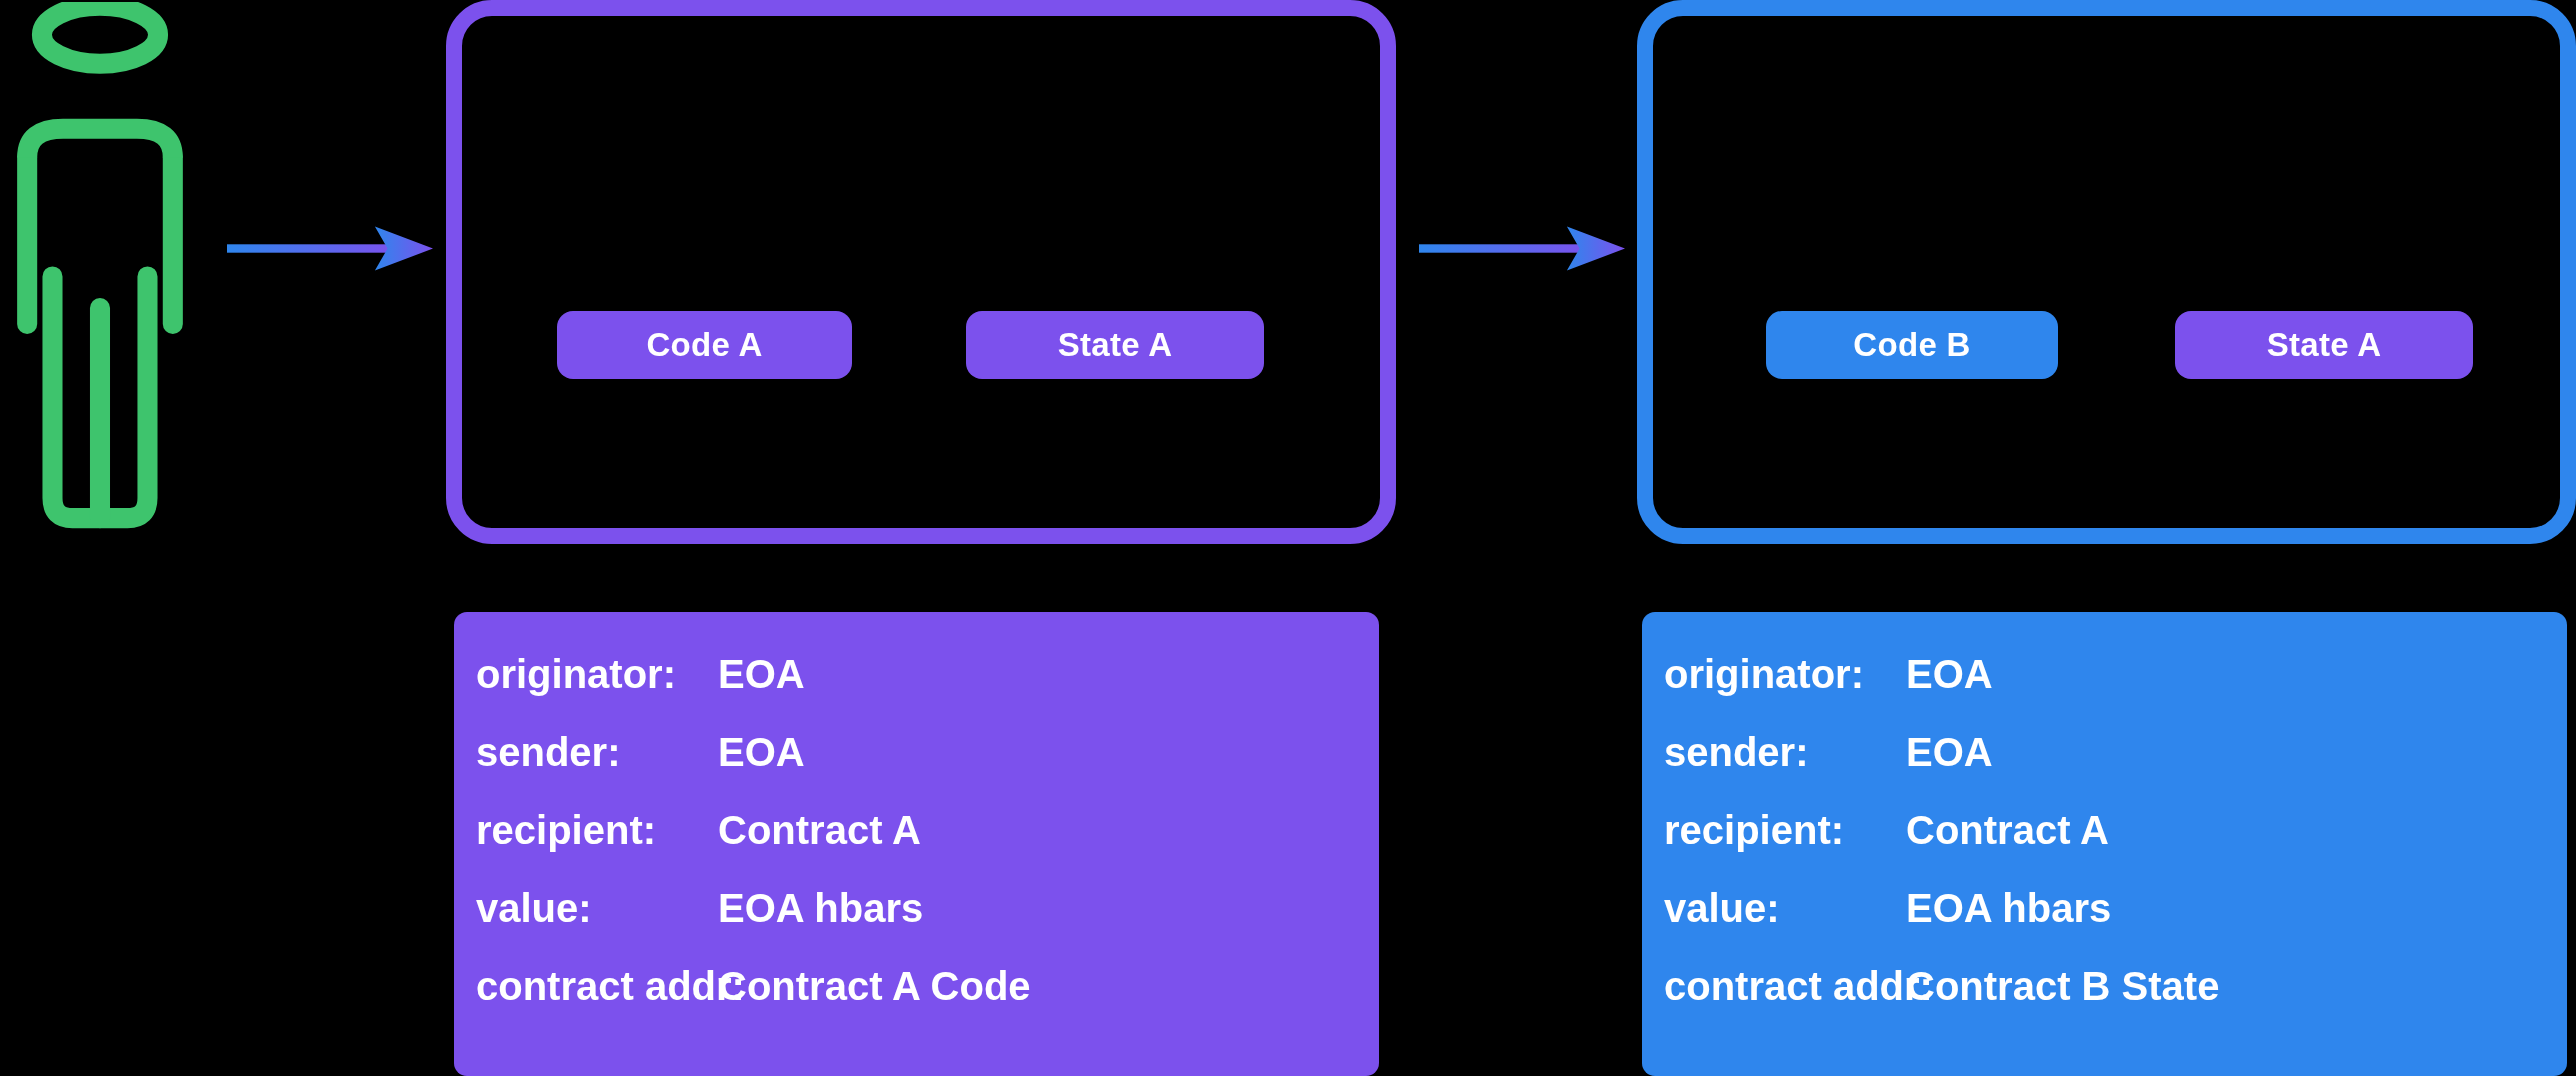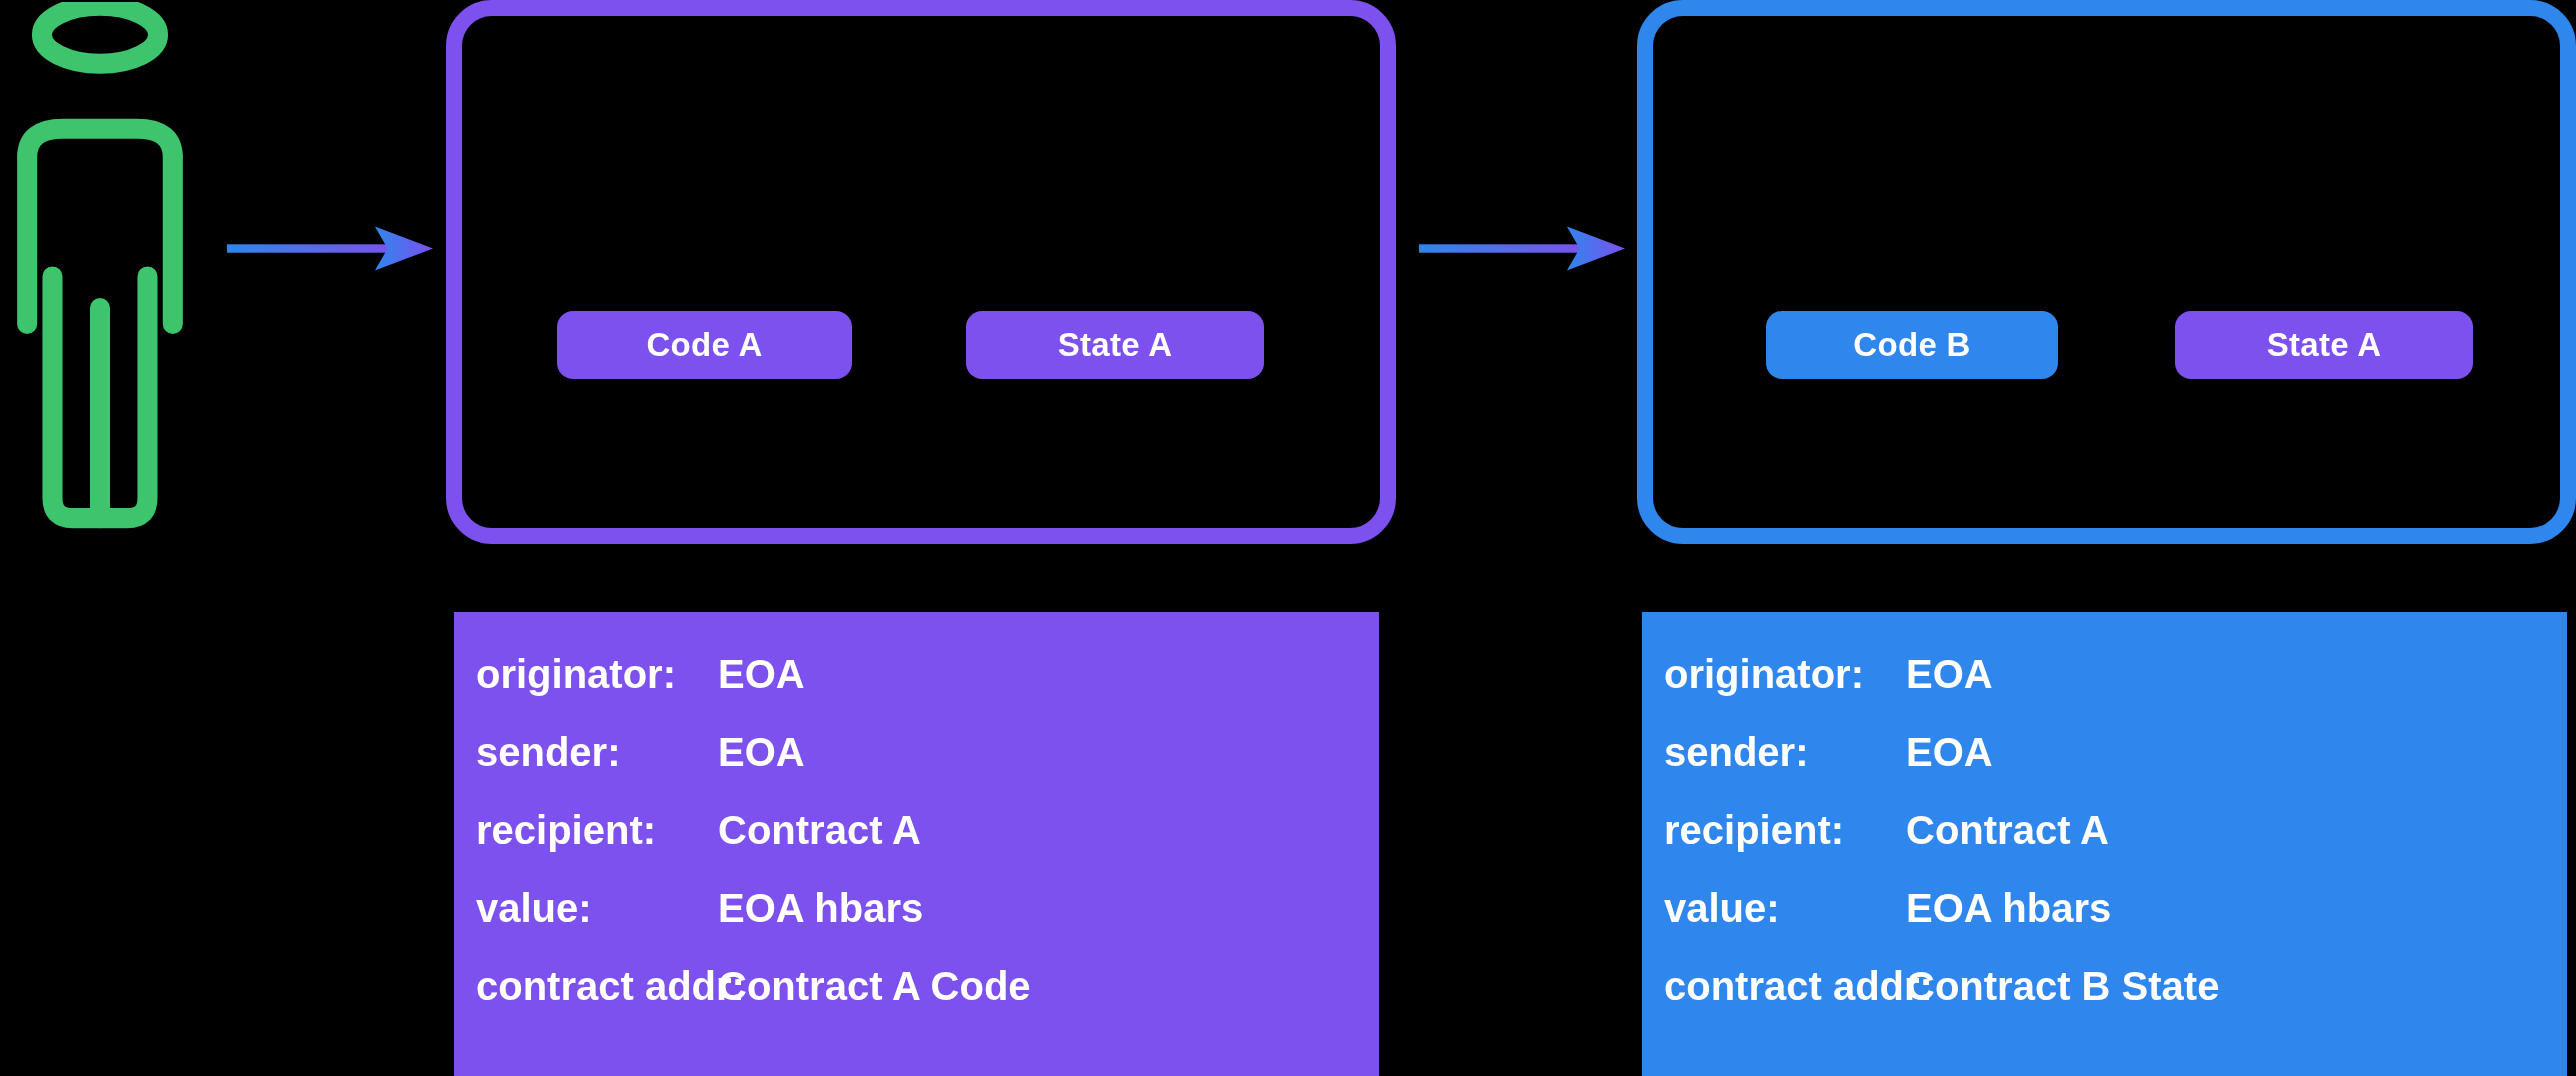--- a/index.html
+++ b/index.html
@@ -62,20 +62,21 @@
     white-space: nowrap;
   }
   .pill.purple { background: #7c51ed; }
   .pill.blue   { background: #2f86ed; }
 
   
   .info-panel {
     position: absolute;
     box-sizing: border-box;
     padding: 33px 0 0 0;
+    border-radius: 13px;
   }
   .info-panel.purple { background: #7c51ed; }
   .info-panel.blue   { background: #2f86ed; }
 
   .info-row {
     display: flex;
     align-items: baseline;
     height: 78px;
   }
   .info-label,

